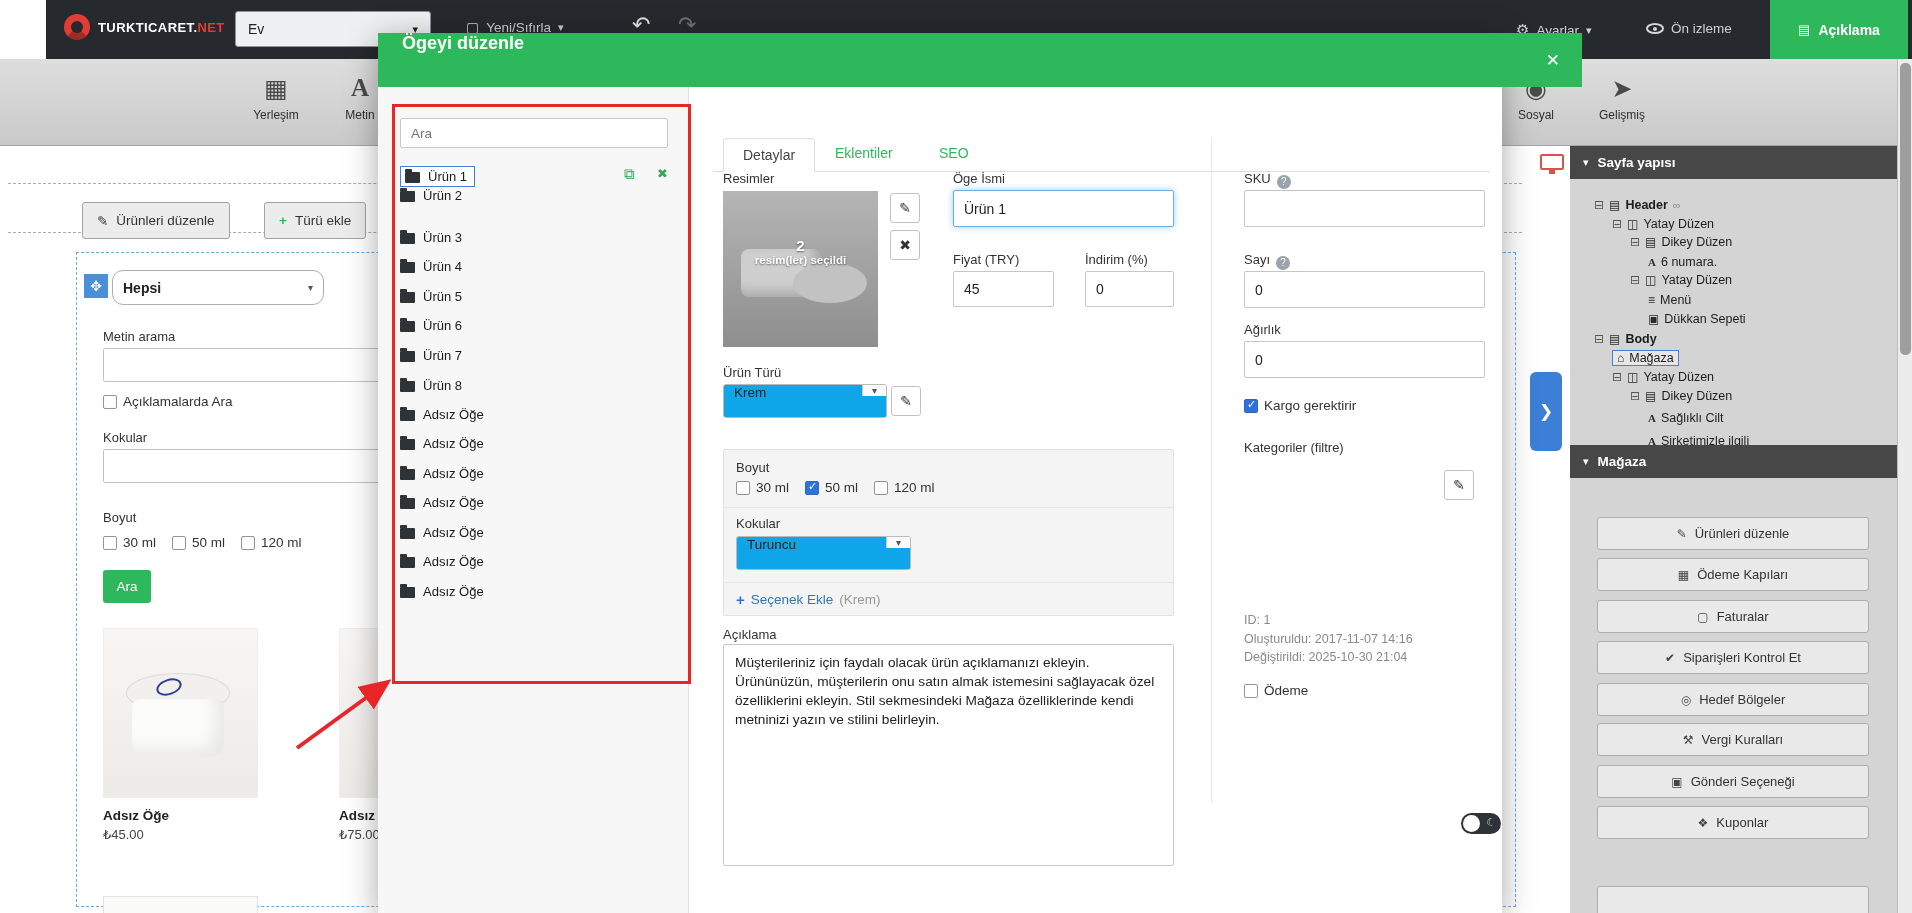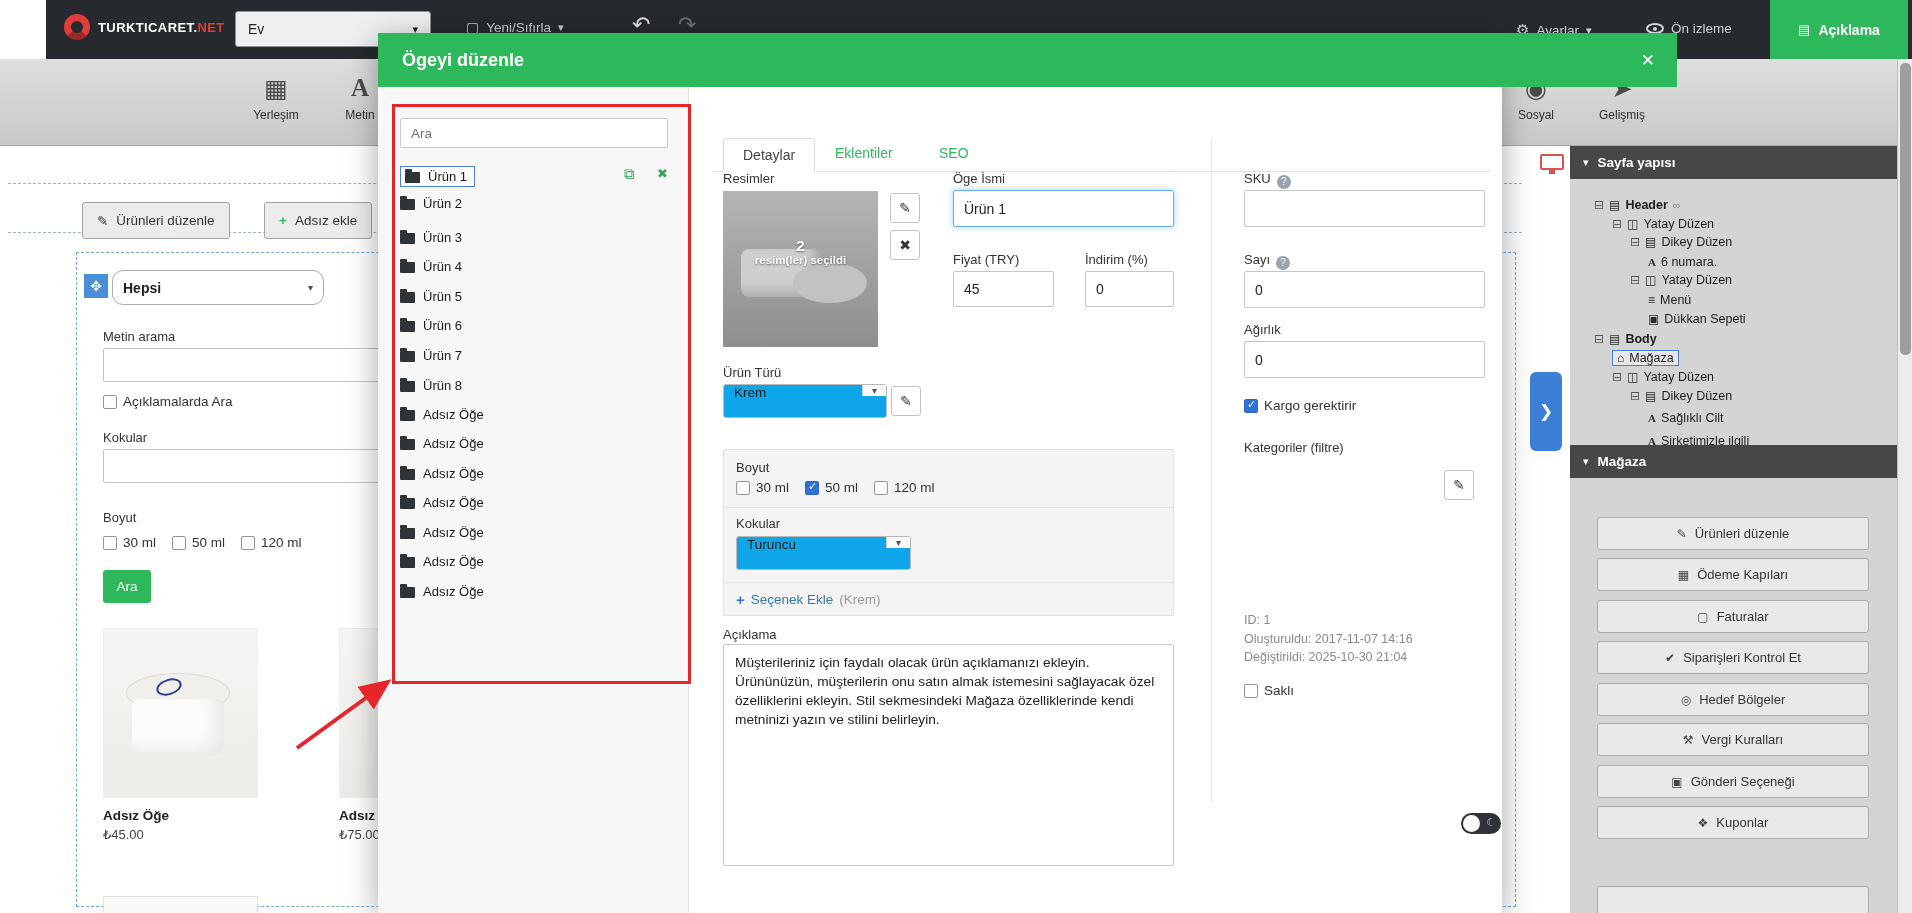--- a/index.html
+++ b/index.html
@@ -64,21 +64,21 @@
   .tsel { display:flex; align-items:center; gap:5px; border:1px solid #4a7fd4; padding:0 4px; background:rgba(255,255,255,.45); }
   .sbtn { position:absolute; left:27px; width:272px; height:33px; background:#e9e9e9; border:1px solid #adadad; border-radius:3px; color:#333; font-size:13px; display:flex; align-items:center; justify-content:center; gap:8px; cursor:pointer; }
   .sbtn .si { font-size:12px; color:#444; }
 
   
   .scrollbar { position:absolute; left:1897px; top:59px; width:15px; height:854px; background:#ececec; border-left:1px solid #bdbdbd; z-index:70; }
   .thumb { position:absolute; left:2px; top:4px; width:11px; height:292px; background:#9e9e9e; border-radius:5px; cursor:pointer; }
 
   
   .modal { position:absolute; left:378px; top:33px; width:1124px; height:880px; background:#fff; box-shadow:0 6px 30px rgba(0,0,0,.35); z-index:40; }
-  .mhead { position:absolute; left:0; top:0; width:1299px; height:54px; background:#2eb85c; display:flex; align-items:center; }
+  .mhead { position:absolute; left:0; top:0; width:1204px; height:54px; background:#2eb85c; display:flex; }
   .mtitle { color:#fff; font-weight:bold; font-size:18px; margin-left:24px; }
   .mclose { position:absolute; right:22px; top:17px; color:#fff; font-size:17px; cursor:pointer; }
   .mleft { position:absolute; left:0; top:54px; width:311px; height:826px; background:#f7f7f7; border-right:1px solid #e2e2e2; }
   .msearch { position:absolute; left:22px; top:31px; width:268px; height:30px; border:1px solid #c9c9c9; border-radius:2px; padding:0 10px; font-family:inherit; font-size:13.5px; color:#333; background:#fff; }
   .lrow { position:absolute; left:22px; display:flex; align-items:center; gap:8px; height:24px; font-size:13px; color:#1a1a1a; cursor:pointer; }
   .folder { position:relative; width:15px; height:11px; background:#2e3338; border-radius:1px; flex:none; margin-top:2px; }
   .folder::before { content:""; position:absolute; top:-3px; left:0; width:7px; height:3px; background:#2e3338; border-radius:1px 1px 0 0; }
   .sel-box { display:flex; align-items:center; gap:8px; border:1px solid #4a7fd4; padding:2px 7px 2px 4px; background:#fff; }
   .row-act { position:absolute; font-size:15px; color:#3aa45c; cursor:pointer; }
 
@@ -179,21 +179,21 @@
     <div class="dash-h" style="left:8px; top:37px; width:1514px;"></div>
     <div class="dash-h" style="left:8px; top:86px; width:1514px;"></div>
     <div class="dash-box" style="left:76px; top:106px; width:1440px; height:655px;"></div>
 
     <div class="gbtn" style="left:82px; top:56px;">
       <span>✎</span>
       <span>Ürünleri düzenle</span>
     </div>
     <div class="gbtn" style="left:264px; top:56px;">
       <span style="color:#2eb85c; font-weight:bold;">+</span>
-      <span>Adsız ekle</span>
+      <span>Türü ekle</span>
     </div>
 
     <div class="movehandle" style="left:84px; top:128px;">
       <span>✥</span>
     </div>
     <div class="sel" style="left:112px; top:124px; width:212px; height:35px; font-weight:bold;">
       <span>Hepsi</span>
       <span style="font-size:10px; color:#555;">▾</span>
     </div>
 
@@ -376,21 +376,21 @@
 
       <div class="lrow" style="top:77px;">
         <span class="sel-box">
           <span class="folder"></span>
           <span>Ürün 1</span>
         </span>
       </div>
       <span class="row-act" style="left:246px; top:78px;">⧉</span>
       <span class="row-act" style="left:279px; top:79px; font-size:13px;">✖</span>
 
-      <div class="lrow" style="top:104px;">
+      <div class="lrow" style="top:96px;">
           <span class="folder"></span>
           <span>Ürün 2</span>
         </div>
       <div class="lrow" style="top:138px;">
           <span class="folder"></span>
           <span>Ürün 3</span>
         </div>
       <div class="lrow" style="top:167px;">
           <span class="folder"></span>
           <span>Ürün 4</span>
@@ -535,21 +535,21 @@
     <div class="sqbtn" style="left:1066px; top:437px;">
         <span>✎</span>
       </div>
 
     <span class="meta" style="left:866px; top:580px;">ID: 1</span>
     <span class="meta" style="left:866px; top:599px;">Oluşturuldu: 2017-11-07 14:16</span>
     <span class="meta" style="left:866px; top:617px;">Değiştirildi: 2025-10-30 21:04</span>
 
     <div class="cbrow" style="left:866px; top:650px;">
       <span class="cb"></span>
-      <span>Saklı</span>
+      <span>Ödeme</span>
     </div>
   </div>
 
   <div class="anno-rect"></div>
   <svg class="anno-arrow" width="125" height="90">
     <defs>
       <marker id="ah" markerWidth="9" markerHeight="8" refX="6" refY="3.5" orient="auto">
         <path d="M0,0 L8,3.5 L0,7 z" fill="#e8262a"></path>
       </marker>
     </defs>

